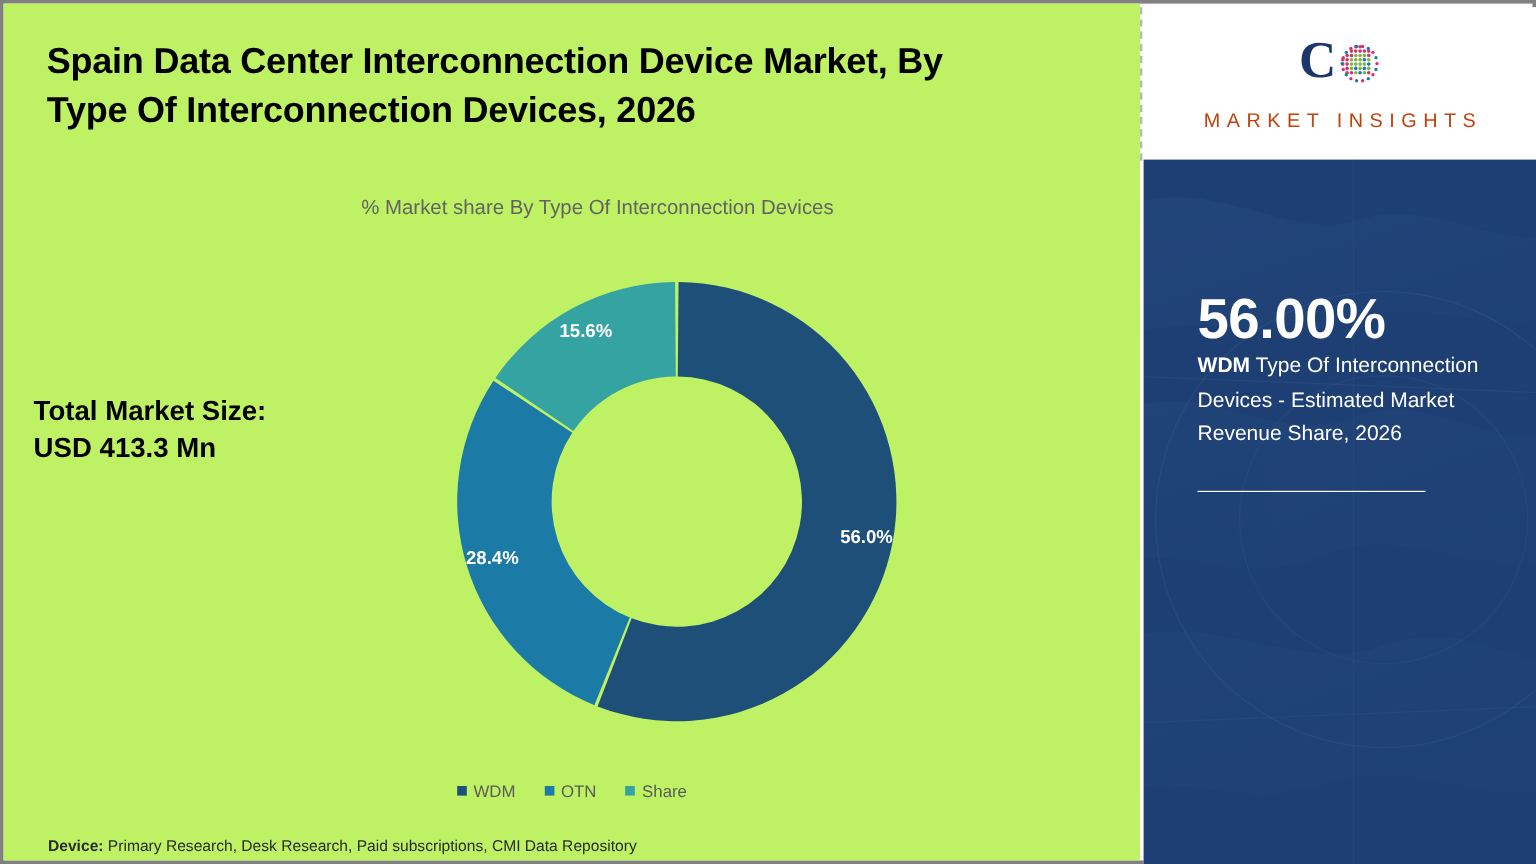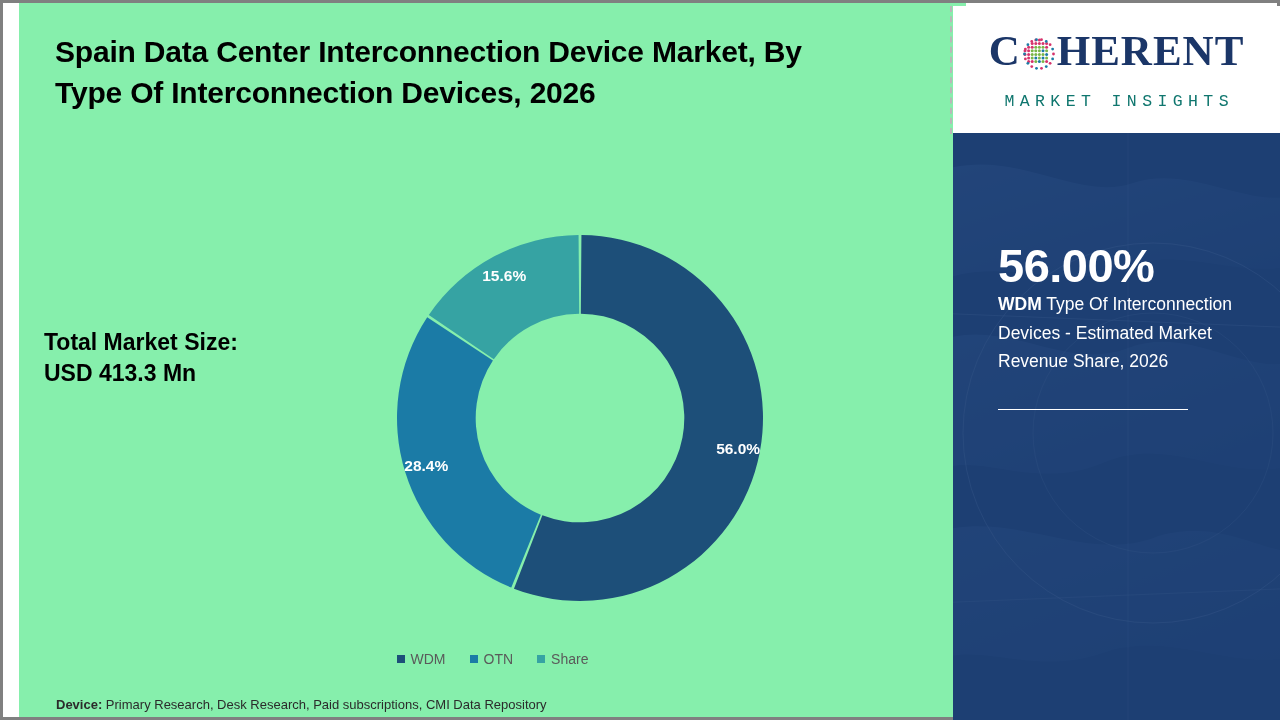--- a/index.html
+++ b/index.html
@@ -12,23 +12,23 @@
   #page {
     position:relative;
     width:1280px; height:720px;
     background:#ffffff;
     border:3px solid #808080;
   }
 
   
   #left-panel {
     position:absolute;
-    left:16px; top:0;
+    left:0; top:0;
     width:947px; height:714px;
-    background:#86efac;
+    background:#bef264;
     padding-left:20px;
   }
 
   #chart-title {
     position:absolute;
     left:36px; top:28px;
     width:810px;
     font-size:30px;
     font-weight:bold;
     line-height:1.38;
@@ -150,23 +150,23 @@
   }
   #logo-globe-icon {
     display:inline-block;
     width:34px; height:34px;
     margin:0 1px;
     position:relative;
     top:2px;
   }
   #logo-tagline {
     margin-top:20px;
-    font-family:Liberation Mono, monospace;
+    font-family:Liberation Sans, sans-serif;
     font-size:16.5px;
-    color:#0f766e;
+    color:#c2410c;
     letter-spacing:5.4px;
     text-indent:5.4px;
   }
 
   #stat-panel {
     position:absolute;
     left:0; top:127px;
     width:327px; height:587px;
     background:#1d3f73;
     overflow:hidden;
@@ -214,20 +214,21 @@
 </style>
 </head>
 <body>
 
 <div id="page">
 
   <div id="left-panel">
 
     <div id="chart-title">Spain Data Center Interconnection Device Market, By Type Of Interconnection Devices, 2026</div>
 
+    <div id="chart-subtitle">% Market share By Type Of Interconnection Devices</div>
 
     <div id="total-market-block">
       <div id="total-market-label">Total Market Size:</div>
       <div id="total-market-value">USD 413.3 Mn</div>
     </div>
 
     <div id="donut-wrap">
       <svg id="donut-svg" viewBox="0 0 390 390">
         <g id="donut-slices">
             <path d="M 192.43726386263418 10.00564415100348 A 183 183 0 1 1 124.97161875276147 363.67294123518616 L 153.36382268907403 290.2835765040561 A 104.30999999999999 104.30999999999999 0 1 0 191.81924040170148 88.693217166072 Z" fill="#1d4f79"></path>
@@ -325,21 +326,20 @@
                 <circle cx="5.892355574774818" cy="7.6795796595451815" r="1.4" fill="#1b7ba6"></circle>
                 <circle cx="9.749999999999993" cy="4.442631645125644" r="1.4" fill="#d6336c"></circle>
                 <circle cx="14.48210142382951" cy="2.7202875813229834" r="1.4" fill="#1b7ba6"></circle>
                 <circle cx="19.517898576170484" cy="2.7202875813229817" r="1.4" fill="#d6336c"></circle>
                 <circle cx="24.25" cy="4.4426316451256405" r="1.4" fill="#1b7ba6"></circle>
                 <circle cx="28.10764442522518" cy="7.679579659545176" r="1.4" fill="#d6336c"></circle>
                 <circle cx="30.62554300139567" cy="12.040707921777793" r="1.4" fill="#1b7ba6"></circle>
               </g>
           </svg>
         </span>
-        <span>HERENT</span>
       </div>
       <div id="logo-tagline">MARKET INSIGHTS</div>
     </div>
 
     <div id="stat-panel">
 
       <svg id="stat-panel-texture" viewBox="0 0 327 587" preserveAspectRatio="xMidYMid slice">
         <defs>
           <linearGradient id="texGrad" x1="0" y1="0" x2="1" y2="1">
             <stop offset="0%" stop-color="#5d87c4"></stop>

